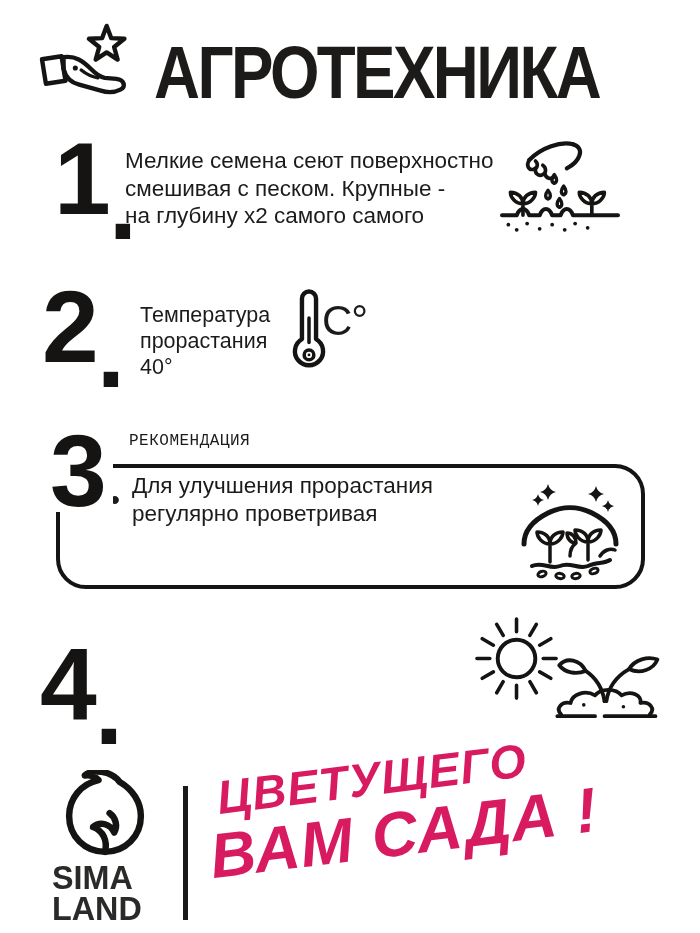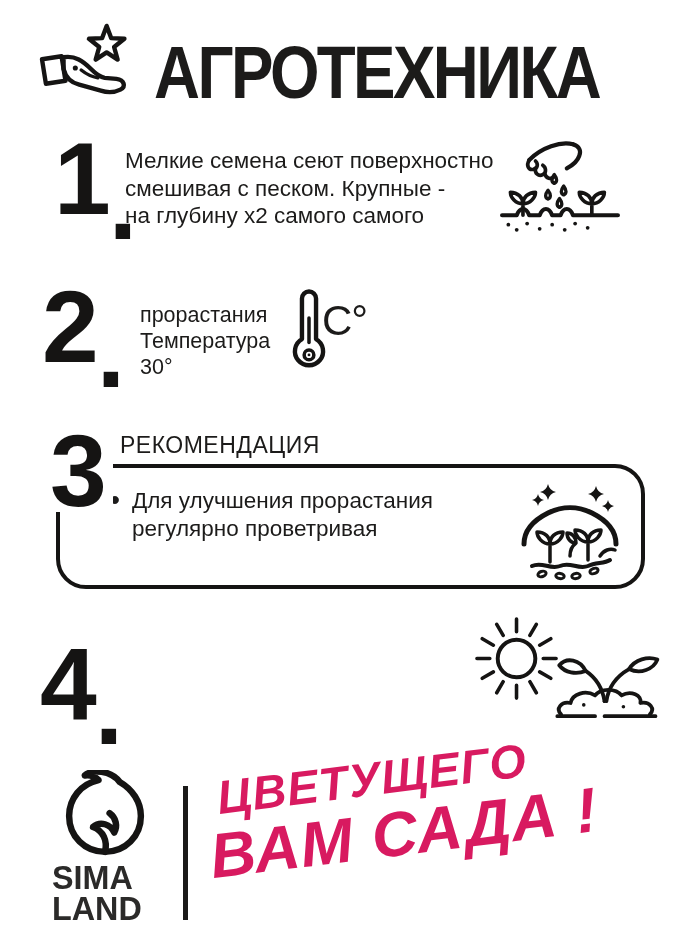--- a/index.html
+++ b/index.html
@@ -34,25 +34,25 @@
   .s1-icon { position:absolute; left:500px; top:132px; width:120px; height:106px; }
 
   
   .s2-num  { left:42px;  top:288px; }
   .s2-text { left:140px; top:302px; font-size:21.5px; line-height:26px; }
   .s2-icon { position:absolute; left:284px; top:288px; width:50px; height:88px; }
   .s2-unit { position:absolute; left:322px; top:297px; font-size:42px; font-weight:400; letter-spacing:-1px; color:#1c1b1a; }
 
   
   .s3-num  { left:46px; top:432px; z-index:3; background:#fff; padding:0 8px 0 4px; }
-  .s3-head { position:absolute; left:120px; top:432px; font-size:23px; font-weight:500; letter-spacing:0.5px; }
+  .s3-head { position:absolute; left:129px; top:432px; font-size:16px; font-weight:500; letter-spacing:0.5px;font-family:Liberation Mono, monospace; }
   .s3-box  { position:absolute; left:56px; top:464px; width:589px; height:125px;
              border:4.5px solid #151413; border-radius:30px; z-index:1; }
   .s3-bullet { position:absolute; left:110px; top:486px; font-size:28px; line-height:28px; font-weight:700; }
-  .s3-text { left:132px; top:487px; }
+  .s3-text { left:132px; top:472px; }
   .s3-icon { position:absolute; left:514px; top:480px; width:112px; height:104px; z-index:2; }
 
   
   .s4-num  { left:40px;  top:645px; }
   .s4-text { left:122px; top:633px; line-height:28.5px; }
   .s4-sun    { position:absolute; left:472px; top:614px; width:94px; height:94px; }
   .s4-sprout { position:absolute; left:546px; top:632px; width:118px; height:92px; }
 
   
   .logo-icon { position:absolute; left:56px; top:770px; width:98px; height:92px; }
@@ -112,23 +112,23 @@
       <circle class="fillink" cx="72" cy="87" r="1.8"></circle>
         <circle class="fillink" cx="84" cy="91" r="1.8"></circle>
     </svg>
   </div>
 
   <div class="num s2-num">
     <span class="digit">2</span>
       <span class="ndot">.</span>
   </div>
   <div class="lines s2-text">
+    <div>Температура</div>
     <div>прорастания</div>
-    <div>Температура</div>
-    <div>30°</div>
+    <div>40°</div>
   </div>
   <div class="s2-icon">
     <svg viewBox="0 0 52 100" width="50" height="88">
       <path class="ink" stroke-width="5" d="M18,12 a8,8 0 0 1 16,0 V58 a16,16 0 1 1 -16,0 Z"></path>
       <path class="ink" stroke-width="4" d="M26,34 V62"></path>
       <circle class="ink" stroke-width="4" cx="26" cy="76" r="5.5"></circle>
       <circle class="fillink" cx="26" cy="76" r="1.6"></circle>
     </svg>
   </div>
   <div class="s2-unit">C°</div>

